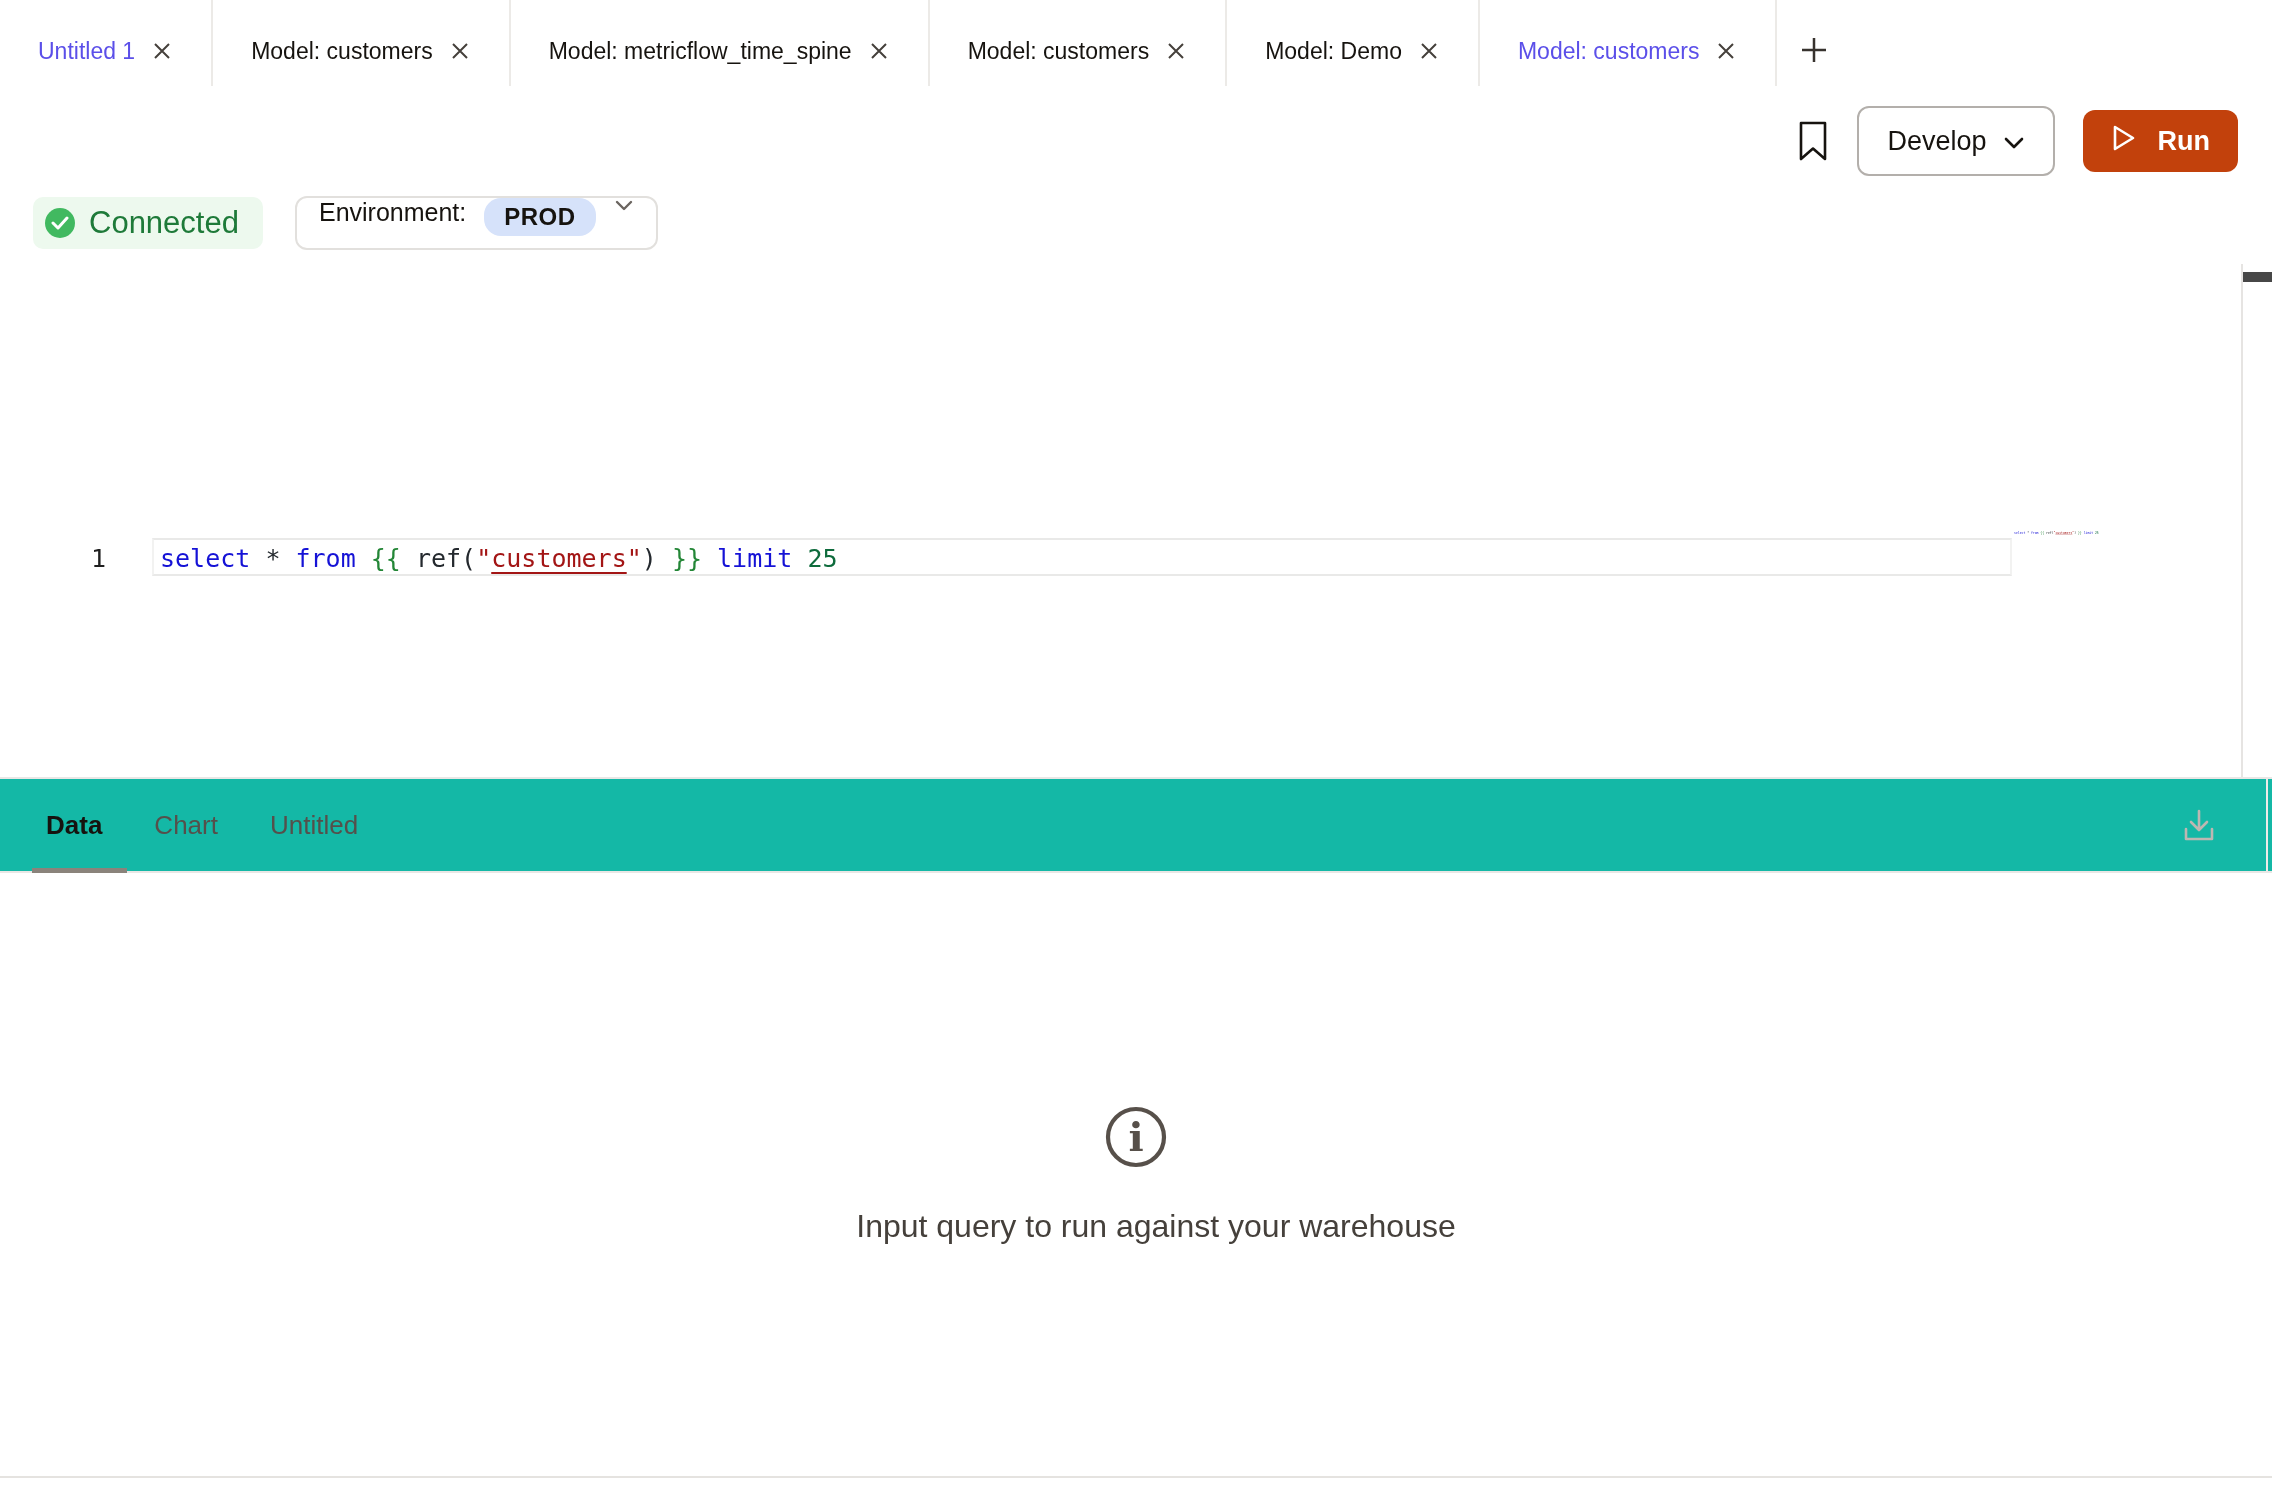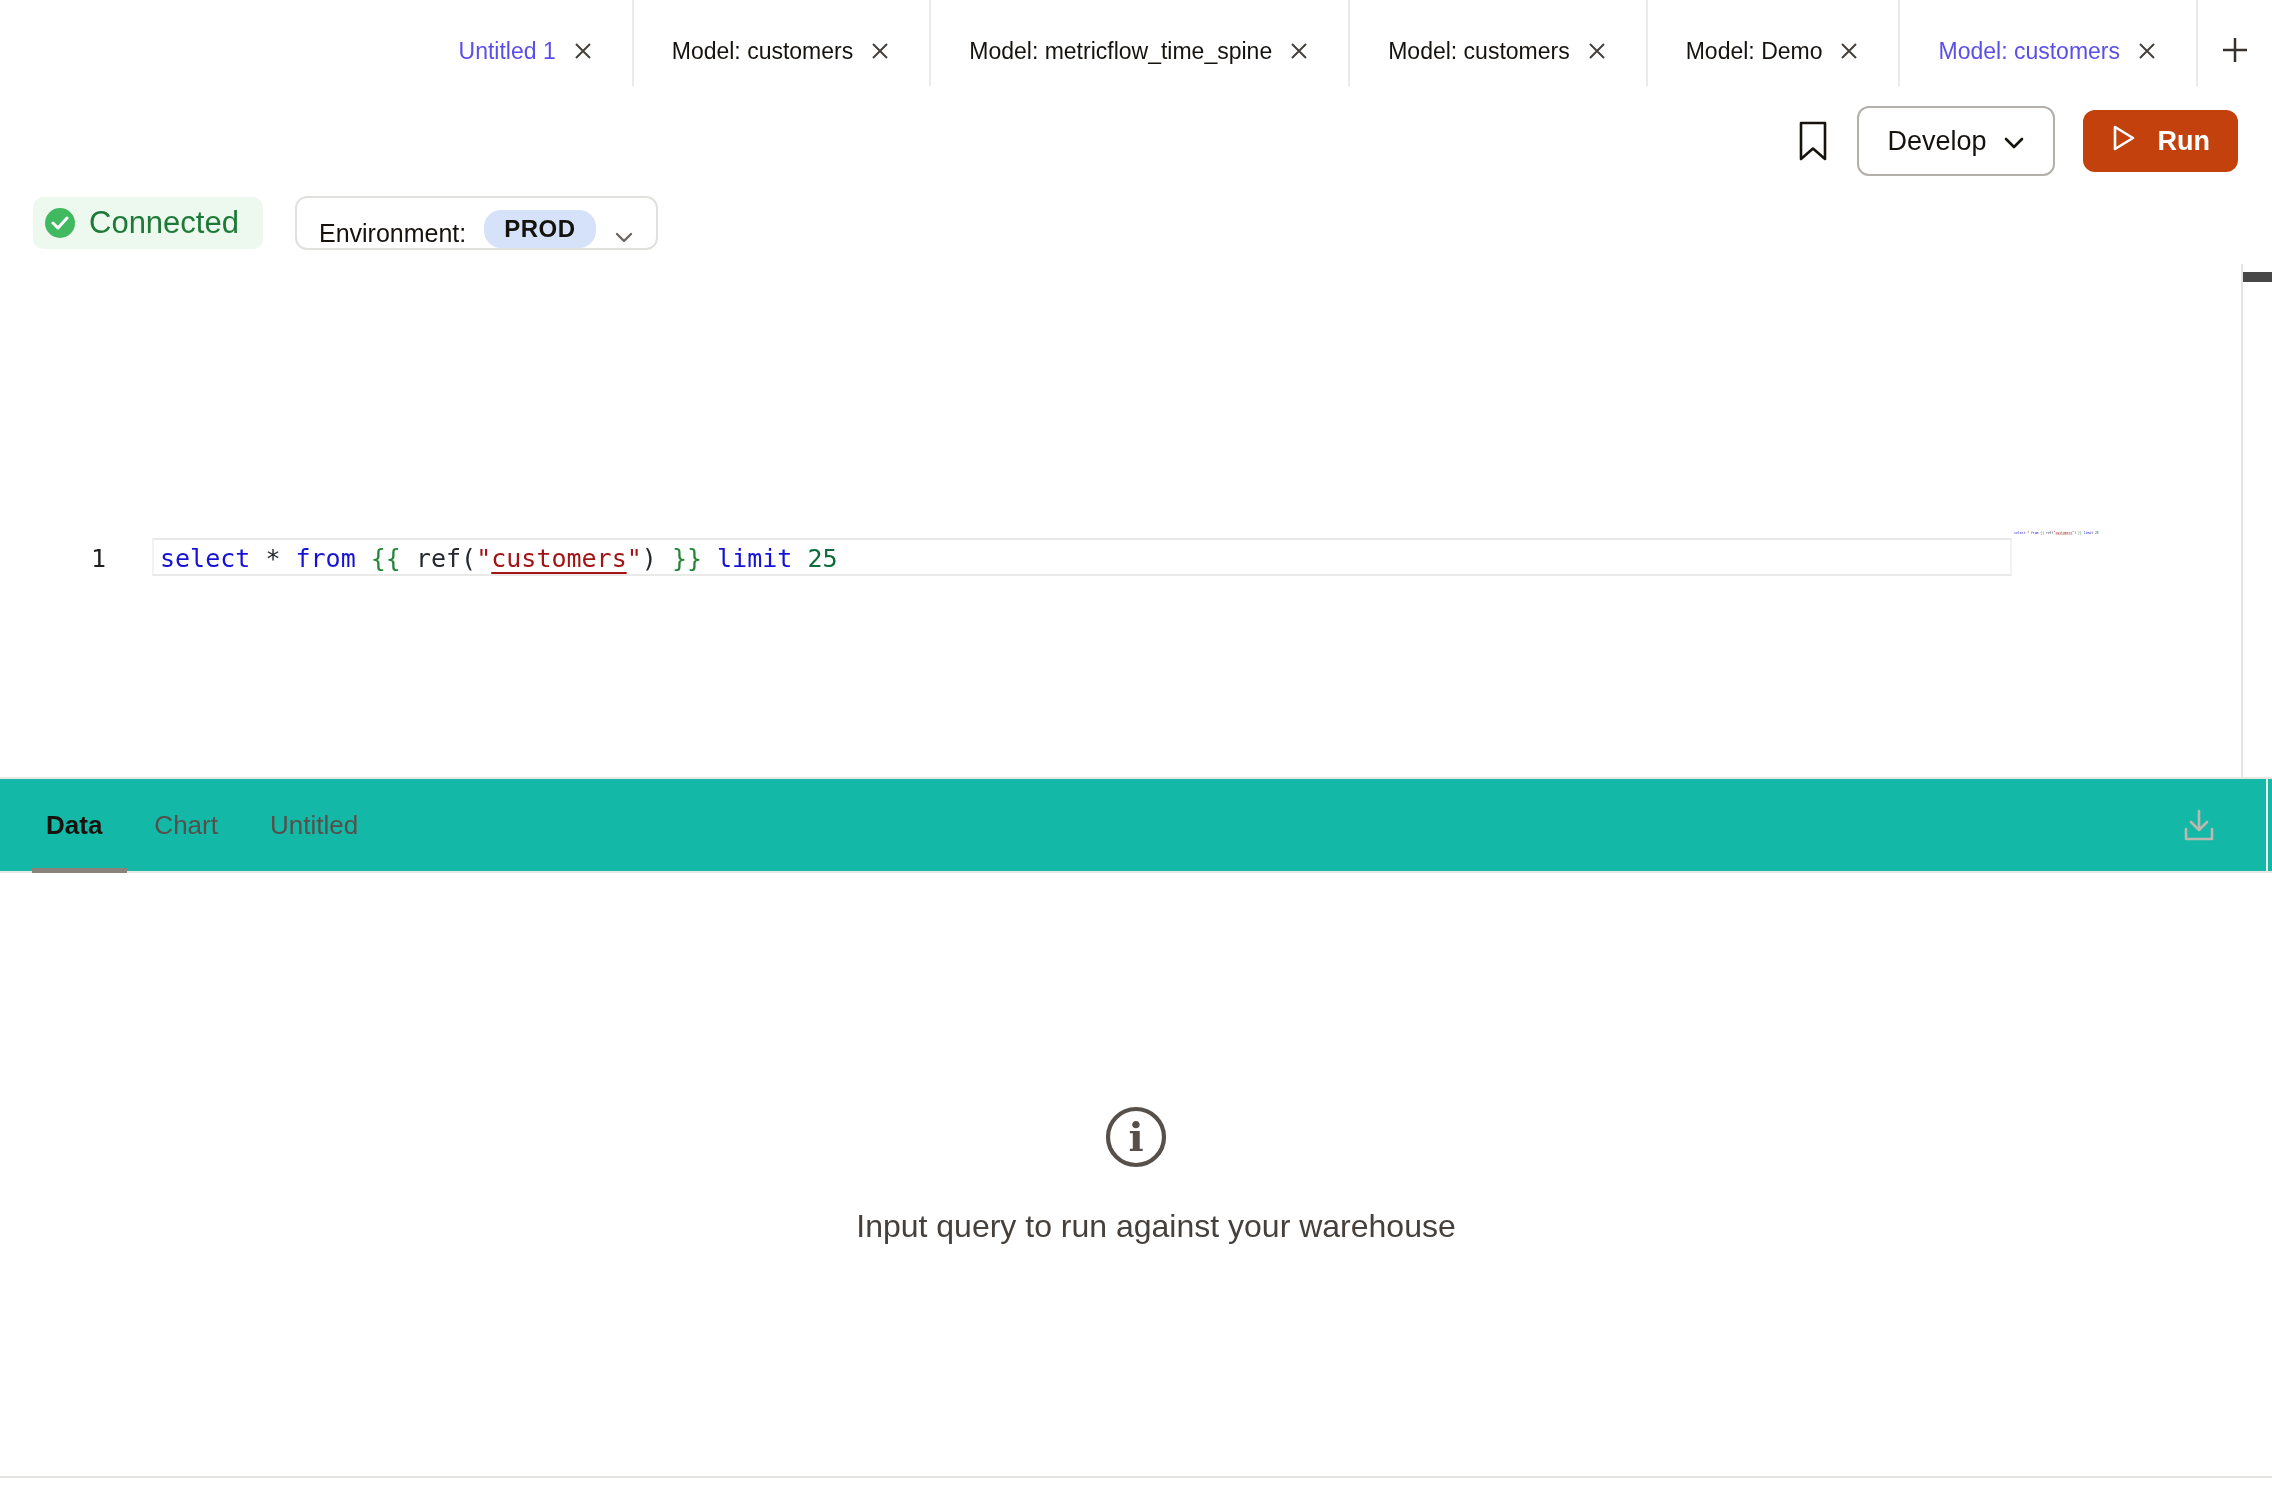--- a/index.html
+++ b/index.html
@@ -2,21 +2,21 @@
 <html><head>
 <meta charset="utf-8">
 <style>
   * { box-sizing: border-box; margin: 0; padding: 0; }
   html,body { width:2272px; height:1486px; background:#ffffff; overflow:hidden;
               font-family:"Liberation Sans", sans-serif; }
   .app { position:relative; width:2272px; height:1486px; background:#fff; }
 
   
   .tabbar { position:absolute; top:0; left:0; width:2272px; height:104px;
-            display:flex; align-items:stretch; border-bottom:2px solid #ECEAE7; background:#fff;justify-content:flex-end; }
+            display:flex; align-items:stretch; border-bottom:2px solid #ECEAE7; background:#fff; }
   .tab { display:flex; align-items:center; justify-content:center; gap:16px;
          padding:0 38px; border-right:2px solid #ECEAE7; background:#fff;
          font-size:23px; color:#16130F; cursor:pointer; white-space:nowrap; }
   .tab.purple .tab-label { color:#5B4FE9; }
   .tab-close { display:flex; align-items:center; }
   .tab-close svg { display:block; }
   .new-tab { display:flex; align-items:center; justify-content:center;
              width:74px; background:#fff; border:none; cursor:pointer; }
 
   
@@ -33,21 +33,21 @@
              font-size:27px; font-weight:600; color:#fff; cursor:pointer;
              font-family:"Liberation Sans", sans-serif; }
 
   
   .connbar { position:absolute; top:196px; left:33px; display:flex; align-items:center; gap:32px; }
   .badge-connected { display:flex; align-items:center; gap:14px; height:52px; padding:0 24px 0 12px;
                      background:#EDF9EE; border-radius:10px; }
   .badge-dot { width:30px; height:30px; border-radius:50%; background:#41B960;
                display:flex; align-items:center; justify-content:center; }
   .badge-connected .label { font-size:31px; font-weight:500; color:#1E7A39; }
-  .env-select { display:flex; align-items:flex-end; gap:18px; height:54px; padding:0 22px;
+  .env-select { display:flex; align-items:flex-start; gap:18px; height:54px; padding:0 22px;
                 background:#fff; border:2px solid #E2E0DD; border-radius:12px; cursor:pointer; }
   .env-label { font-size:25px; font-weight:500; color:#16130F; }
   .env-pill { display:inline-block; padding:5px 20px; background:#D6E2FA; border-radius:17px;
               font-size:24px; font-weight:600; color:#16130F; letter-spacing:0.5px; }
 
   
   .editor { position:absolute; top:262px; left:0; width:2272px; height:515px; background:#fff; }
   .gutter-num { position:absolute; top:282px; left:0; width:106px; text-align:right;
                 font-family:"DejaVu Sans Mono", monospace; font-size:25px; color:#1F1F1F; }
   .current-line-box { position:absolute; top:276px; left:152px; width:1860px; height:38px;

